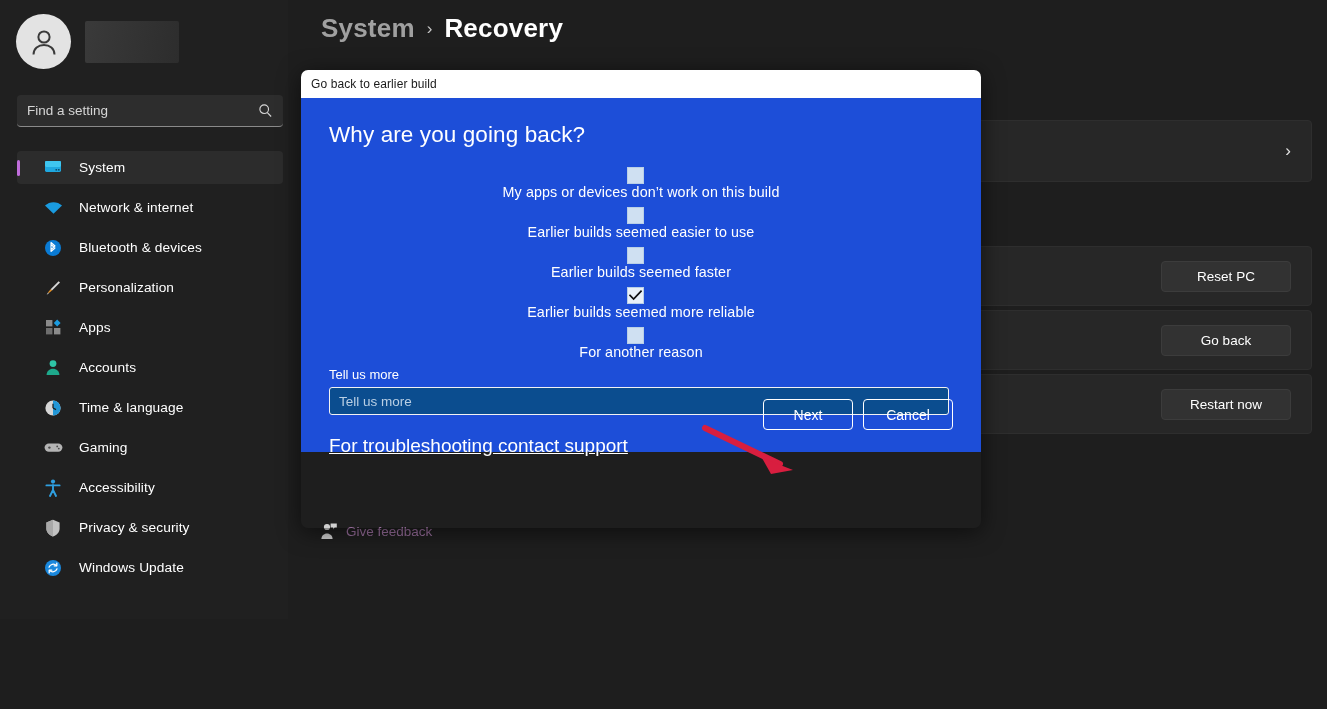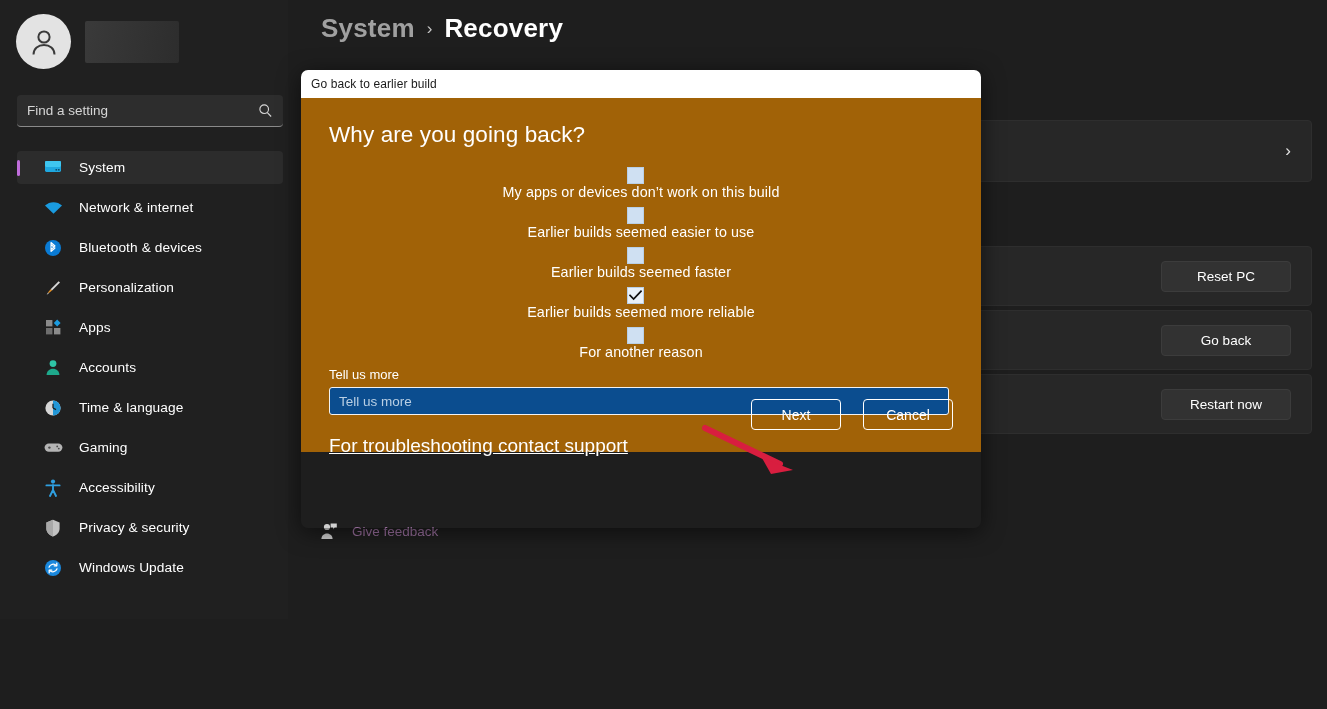--- a/index.html
+++ b/index.html
@@ -171,21 +171,21 @@
     display: flex;
     align-items: center;
     justify-content: center;
   }
 
   .feedback-link {
     position: absolute;
     left: 30px; top: 522px;
     display: flex;
     align-items: center;
-    gap: 14px;
+    gap: 8px;
   }
   .feedback-icon { display: flex; }
   .feedback-text {
     color: #9a6f9e;
     font-size: 13.5px;
   }
 
   
   #dialog {
     position: absolute;
@@ -203,21 +203,21 @@
     align-items: center;
     padding-left: 10px;
   }
   .dialog-title {
     color: #1a1a1a;
     font-size: 12px;
     letter-spacing: 0.1px;
   }
   .dialog-body {
     height: 354px;
-    background: #a16207;
+    background: #1d4ed8;
     position: relative;
     padding: 24px 28px 0 28px;
   }
   .dialog-heading {
     color: #ffffff;
     font-size: 22.5px;
     font-weight: 400;
     letter-spacing: 0.1px;
     margin-bottom: 19px;
   }
@@ -274,21 +274,21 @@
     color: #ffffff;
     font-size: 19px;
     text-decoration: underline;
     cursor: default;
   }
 
   .dialog-buttons {
     position: absolute;
     right: 28px; bottom: 22px;
     display: flex;
-    gap: 22px;
+    gap: 10px;
   }
   .dlg-btn {
     width: 90px; height: 31px;
     background: transparent;
     border: 1.6px solid #ffffff;
     border-radius: 4px;
     color: #ffffff;
     font-family: "Liberation Sans", sans-serif;
     font-size: 14px;
     cursor: default;

